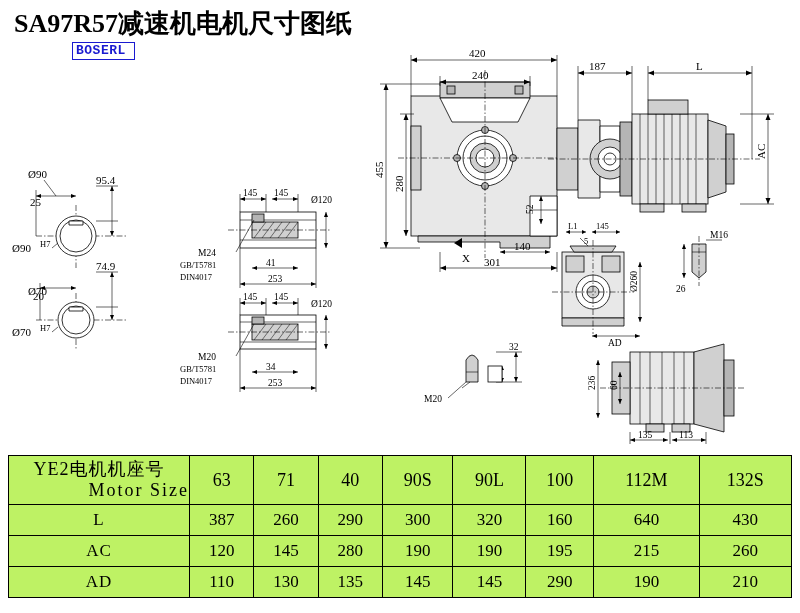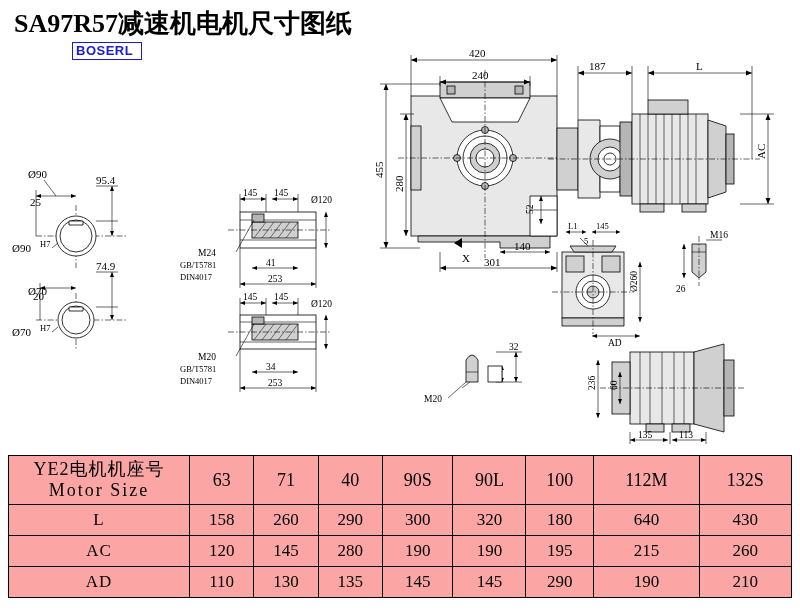--- a/index.html
+++ b/index.html
@@ -23,21 +23,21 @@
     font-weight: bold;
     font-size: 26px;
     letter-spacing: 0px;
     color: #000;
     white-space: nowrap;
   }
   .brand {
     position: absolute;
     left: 72px;
     top: 42px;
-    font-family: Liberation Sans, sans-serif;
+    font-family: Liberation Mono, monospace;
     font-weight: bold;
     font-size: 13px;
     color: #1a1ad0;
     border: 1.5px solid #1a1ad0;
     padding: 0px 8px 1px 3px;
     letter-spacing: 0.5px;
   }
   svg.drawing {
     position: absolute;
     left: 0;
@@ -48,37 +48,37 @@
   
   .spec-table {
     position: absolute;
     left: 8px;
     top: 455px;
     width: 784px;
     border-collapse: collapse;
     font-family: "Liberation Serif", serif;
     font-size: 17px;
     color: #000;
-    background: #fca5a5;
+    background: #bef264;
   }
   .spec-table td, .spec-table th {
     border: 1px solid #000;
     text-align: center;
     padding: 2px 0;
     font-weight: normal;
     height: 26px;
   }
   .spec-table .hdr-cell {
     width: 180px;
     font-size: 16px;
     line-height: 1.15;
     letter-spacing: 1px;
   }
   .spec-table .hdr-cell .l1 { display:block; }
-  .spec-table .hdr-cell .l2 { display:block; letter-spacing: 2px;}
+  .spec-table .hdr-cell .l2 { display:block; letter-spacing: 2px; text-align: right;}
   .spec-table .rowlabel {
     font-size: 17px;
     letter-spacing: 1px;
   }
   .spec-table .hdrrow td {
     height: 44px;
     font-size: 18px;
   }
   .dimtext {
     font-family: "Liberation Serif", serif;
@@ -524,26 +524,26 @@
         <td>71</td>
         <td>40</td>
         <td>90S</td>
         <td>90L</td>
         <td>100</td>
         <td>112M</td>
         <td>132S</td>
       </tr>
       <tr>
         <td class="rowlabel">L</td>
-        <td>158</td>
+        <td>387</td>
         <td>260</td>
         <td>290</td>
         <td>300</td>
         <td>320</td>
-        <td>180</td>
+        <td>160</td>
         <td>640</td>
         <td>430</td>
       </tr>
       <tr>
         <td class="rowlabel">AC</td>
         <td>120</td>
         <td>145</td>
         <td>280</td>
         <td>190</td>
         <td>190</td>

